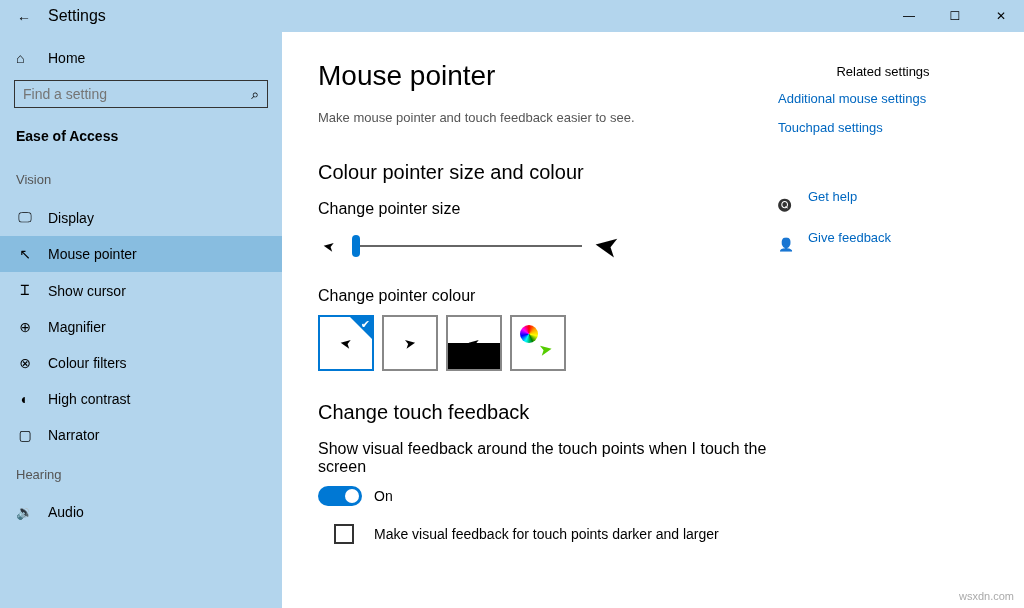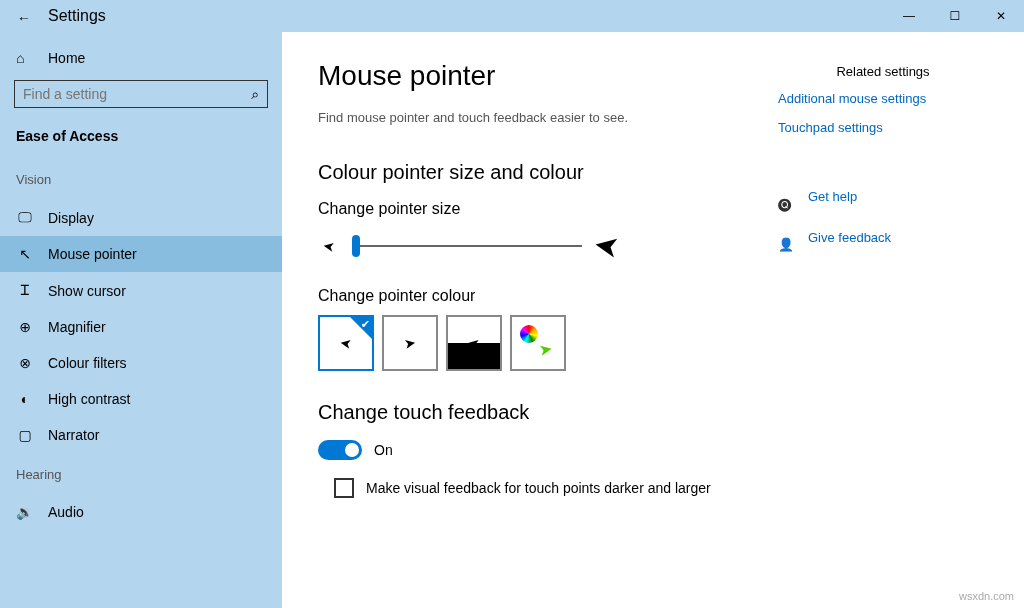--- a/index.html
+++ b/index.html
@@ -37,21 +37,21 @@
 .colour-opt { width: 56px; height: 56px; border: 2px solid #888; display: flex; align-items: center; justify-content: center; position: relative; }
 .colour-opt.selected { border-color: #0078d4; }
 .colour-opt .corner { position: absolute; top: 0; right: 0; width: 0; height: 0; border-left: 22px solid transparent; border-top: 22px solid #0078d4; }
 .colour-opt .check { position: absolute; top: 1px; right: 2px; color: #fff; font-size: 11px; }
 .inverted-box { width: 100%; height: 100%; background: linear-gradient(to bottom, #fff 50%, #000 50%); display: flex; align-items: center; justify-content: center; }
 .rainbow { width: 18px; height: 18px; border-radius: 50%; background: conic-gradient(red, orange, yellow, green, cyan, blue, magenta, red); position: absolute; top: 8px; left: 8px; }
 .green-cursor { position: absolute; bottom: 10px; right: 12px; color: #5c0; font-size: 16px; transform: rotate(-10deg); }
 .toggle-row { display: flex; align-items: center; gap: 12px; margin: 10px 0 18px 0; }
 .toggle { width: 44px; height: 20px; background: #0078d4; border-radius: 10px; position: relative; }
 .toggle .knob { position: absolute; right: 3px; top: 3px; width: 14px; height: 14px; background: #fff; border-radius: 50%; }
-.check-row { display: flex; align-items: center; gap: 12px; padding-left: 16px; }
+.check-row { display: flex; align-items: center; gap: 20px; padding-left: 16px; }
 .checkbox { width: 20px; height: 20px; border: 2px solid #333; }
 .rightcol { width: 210px; padding-top: 4px; font-size: 13px; }
 .rightcol .rhead { margin-bottom: 12px; text-align: center; }
 .rightcol a { color: #0067c0; text-decoration: none; display: block; margin-bottom: 14px; }
 .rightcol .support { display: flex; align-items: center; gap: 12px; margin-bottom: 12px; }
 .rightcol .support .sicon { width: 18px; color: #333; }
 .watermark { position: absolute; bottom: 6px; right: 10px; font-size: 11px; color: #aaa; }
 </style>
 </head>
 <body>
@@ -110,21 +110,21 @@
     <div class="group-label">Hearing</div>
     <div class="nav-item">
       <span class="icon">🔉</span>
       <span>Audio</span>
     </div>
   </div>
 
   <div class="main">
     <div class="content">
       <h1>Mouse pointer</h1>
-      <p class="desc">Find mouse pointer and touch feedback easier to see.</p>
+      <p class="desc">Make mouse pointer and touch feedback easier to see.</p>
 
       <h2>Colour pointer size and colour</h2>
       <div class="sub-label">Change pointer size</div>
       <div class="slider-row">
         <span class="slider-icon"><span class="small-cursor">➤</span></span>
         <div class="slider-track">
           <div class="slider-thumb"></div>
         </div>
         <span><span class="big-cursor">➤</span></span>
       </div>
@@ -144,20 +144,21 @@
               <span class="small-cursor" style="color:#000">➤</span>
             </div>
         </div>
         <div class="colour-opt">
           <div class="rainbow"></div>
           <span class="green-cursor">➤</span>
         </div>
       </div>
 
       <h2>Change touch feedback</h2>
+      <div class="sub-label">Show visual feedback around the touch points when I touch the screen</div>
       <div class="toggle-row">
         <div class="toggle">
             <div class="knob"></div>
           </div>
         <span>On</span>
       </div>
       <div class="check-row">
         <div class="checkbox"></div>
         <span>Make visual feedback for touch points darker and larger</span>
       </div>

